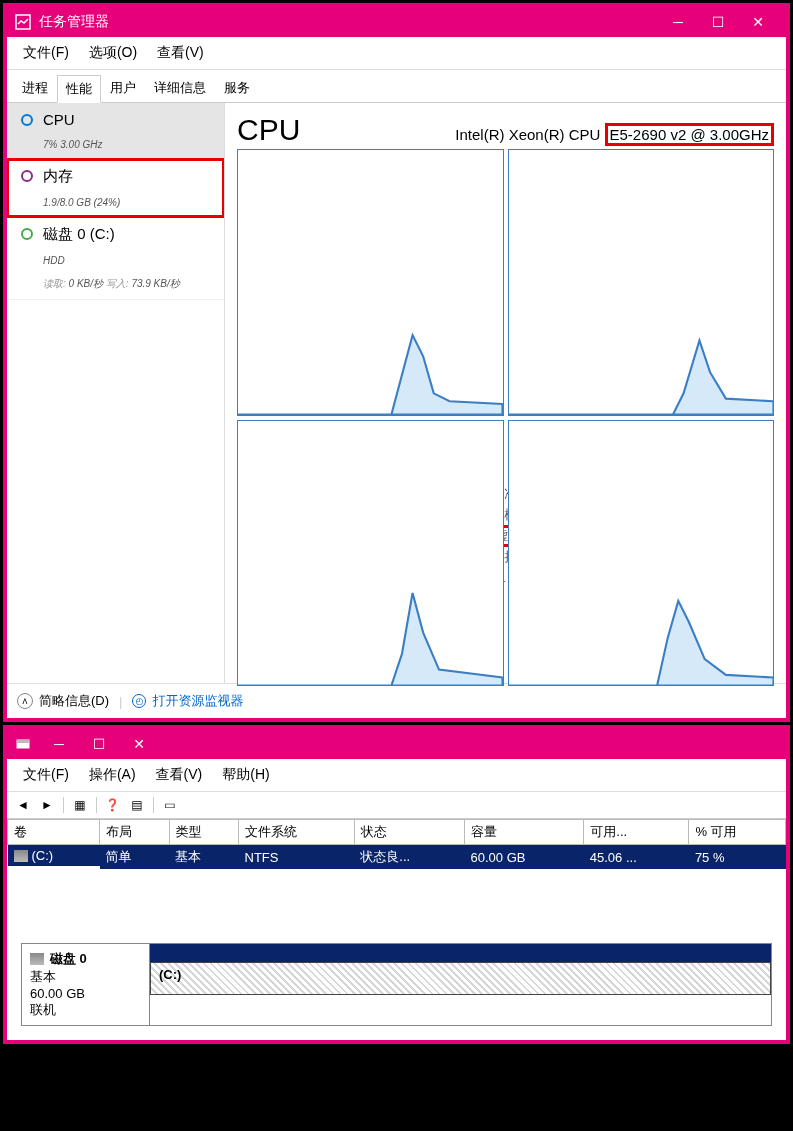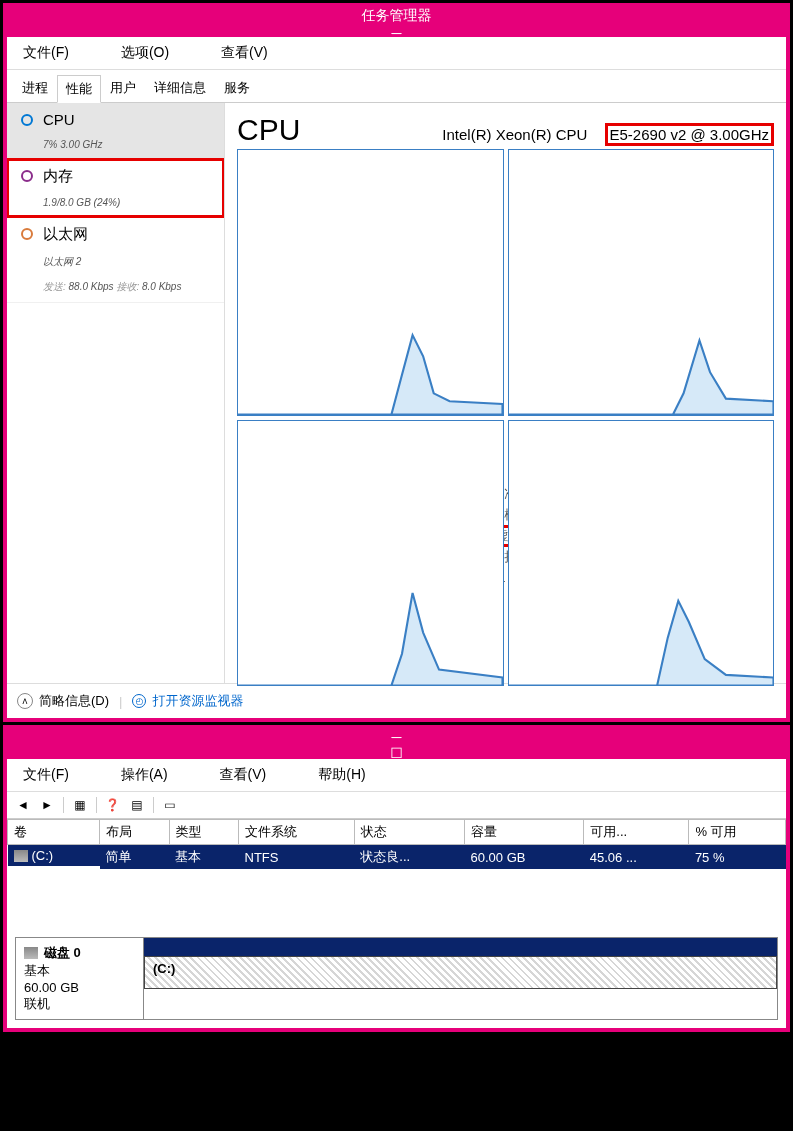--- a/index.html
+++ b/index.html
@@ -1,27 +1,27 @@
 <!DOCTYPE html>
 <html><head>
 <meta charset="utf-8">
 <style>
 * { box-sizing: border-box; margin: 0; padding: 0; }
 body { background: #000; font-family: "Microsoft YaHei", "Segoe UI", sans-serif; font-size: 13px; color: #000; }
 
 .outer { border: 4px solid #e6007a; margin: 3px; background: #fff; }
 
 
-.titlebar { background: #e6007a; color: #fff; height: 30px; display: flex; align-items: center; padding: 0 8px; flex-direction: column; }
+.titlebar { background: #e6007a; color: #fff; height: 30px; display: flex; align-items: center; padding: 0 8px; }
 .titlebar .icon { width: 16px; height: 16px; margin-right: 8px; }
 .titlebar .title { flex: 1; font-size: 14px; }
 .titlebar .winbtn { width: 40px; text-align: center; font-size: 14px; cursor: default; }
 
 
-.menubar { display: flex; padding: 4px 6px; background: #fff; border-bottom: 1px solid #ddd; gap: 32px; }
+.menubar { display: flex; padding: 4px 6px; background: #fff; border-bottom: 1px solid #ddd; }
 .menubar span { padding: 3px 10px; font-size: 14px; }
 
 
 .tabs { display: flex; padding: 4px 6px 0 6px; background: #fff; border-bottom: 1px solid #ccc; }
 .tab { padding: 4px 8px; font-size: 13px; border: 1px solid transparent; }
 .tab.active { border: 1px solid #ccc; border-bottom: 1px solid #fff; background: #fff; position: relative; top: 1px; }
 
 .body1 { display: flex; height: 580px; }
 .sidebar { width: 218px; border-right: 1px solid #ddd; overflow: hidden; }
 .side-item { padding: 8px 10px 8px 14px; border-bottom: 1px solid #f0f0f0; display: flex; align-items: flex-start; gap: 10px; }
@@ -32,21 +32,21 @@
 .side-item .bullet.orange { border-color: #d97b3c; }
 .side-item .name { font-size: 15px; }
 .side-item .sub { font-size: 10px; color: #555; margin-top: 11px; font-style: italic; }
 .side-item .sub .gray { color: #999; }
 .side-item.highlighted { outline: 3px solid #e60000; outline-offset: -2px; }
 
 .main { flex: 1; padding: 10px 12px; position: relative; }
 .cpu-header { display: flex; align-items: baseline; justify-content: space-between; }
 .cpu-title { font-size: 30px; font-weight: 300; }
 .cpu-model { font-size: 15px; }
-.cpu-model .boxed { border: 3px solid #e60000; padding: 0 2px; margin-left: 13px; }
+.cpu-model .boxed { border: 3px solid #e60000; padding: 0 2px; margin-left: 0; }
 
 .graph-label { display: flex; justify-content: space-between; font-size: 11px; color: #666; margin-top: 6px; }
 .graph-grid { display: grid; grid-template-columns: 1fr 1fr; grid-template-rows: 1fr 1fr; gap: 4px; height: 320px; margin-top: 2px; }
 .graph { border: 1px solid #3a7fc4; position: relative; background: #fff; }
 .graph svg { width: 100%; height: 100%; display: block; }
 
 .stats { display: flex; margin-top: 16px; gap: 48px; }
 .stats-col .lbl-row { display: flex; gap: 24px; font-size: 12px; color: #555; }
 .stats-col .val-row { display: flex; gap: 24px; font-size: 22px; font-weight: 300; margin-top: 2px; }
 .stats-col .lbl-row span, .stats-col .val-row span { min-width: 48px; }
@@ -68,21 +68,21 @@
 .toolbar { display: flex; padding: 3px 5px; border-bottom: 1px solid #ccc; gap: 2px; }
 .toolbar .tbtn { width: 22px; height: 20px; border: 1px solid transparent; display: flex; align-items: center; justify-content: center; font-size: 12px; }
 .toolbar .tsep { width: 1px; background: #ccc; margin: 2px 3px; }
 
 .disktable { width: 100%; border-collapse: collapse; font-size: 13px; }
 .disktable th { border: 1px solid #bbb; background: #fff; padding: 3px 6px; text-align: left; font-weight: 400; }
 .disktable td { padding: 3px 6px; }
 .disktable tr.sel td { background: #0a246a; color: #fff; }
 .disktable tr.sel td:first-child { display: flex; align-items: center; gap: 4px; }
 
-.diskpanel { margin: 8px; border: 1px solid #888; display: flex; }
+.diskpanel { margin: 14px; border: 1px solid #888; display: flex; }
 .diskpanel .left { width: 128px; padding: 6px 8px; font-size: 13px; border-right: 1px solid #888; }
 .diskpanel .left .dname { font-weight: bold; }
 .diskpanel .right { flex: 1; }
 .diskpanel .right .seltop { background: #0a246a; height: 18px; }
 .diskpanel .right .part { border: 1px solid #444; padding: 4px 8px; font-size: 13px; background-image: repeating-linear-gradient(45deg, #fff, #fff 3px, #d6d6d6 3px, #d6d6d6 5px); margin: 0; }
 .diskpanel .right .part .pname { font-weight: bold; }
 
 .legend { padding: 4px 8px; font-size: 13px; display: flex; gap: 14px; border-top: 1px solid #ccc; }
 .legend .sw { width: 12px; height: 12px; display: inline-block; vertical-align: middle; margin-right: 4px; }
 .legend .sw1 { background: #000; }
@@ -127,25 +127,25 @@
         </div>
       </div>
       <div class="side-item highlighted">
         <div class="bullet purple"></div>
         <div>
           <div class="name">内存</div>
           <div class="sub">1.9/8.0 GB (24%)</div>
         </div>
       </div>
       <div class="side-item">
-        <div class="bullet orange"></div>
+        <div class="bullet green"></div>
         <div>
-          <div class="name">以太网</div>
-          <div class="sub">以太网 2</div>
-          <div class="sub"><span class="gray">发送:</span> <span>88.0 Kbps</span> <span class="gray">接收:</span> <span>8.0 Kbps</span></div>
+          <div class="name">磁盘 0 (C:)</div>
+          <div class="sub">HDD</div>
+          <div class="sub"><span class="gray">读取:</span> <span>0 KB/秒</span> <span class="gray">写入:</span> <span>73.9 KB/秒</span></div>
         </div>
       </div>
     </div>
 
     <div class="main">
       <div class="cpu-header">
         <div class="cpu-title">CPU</div>
         <div class="cpu-model"><span>Intel(R) Xeon(R) CPU</span> <span class="boxed">E5-2690 v2 @ 3.00GHz</span></div>
       </div>
       <div class="graph-grid">

